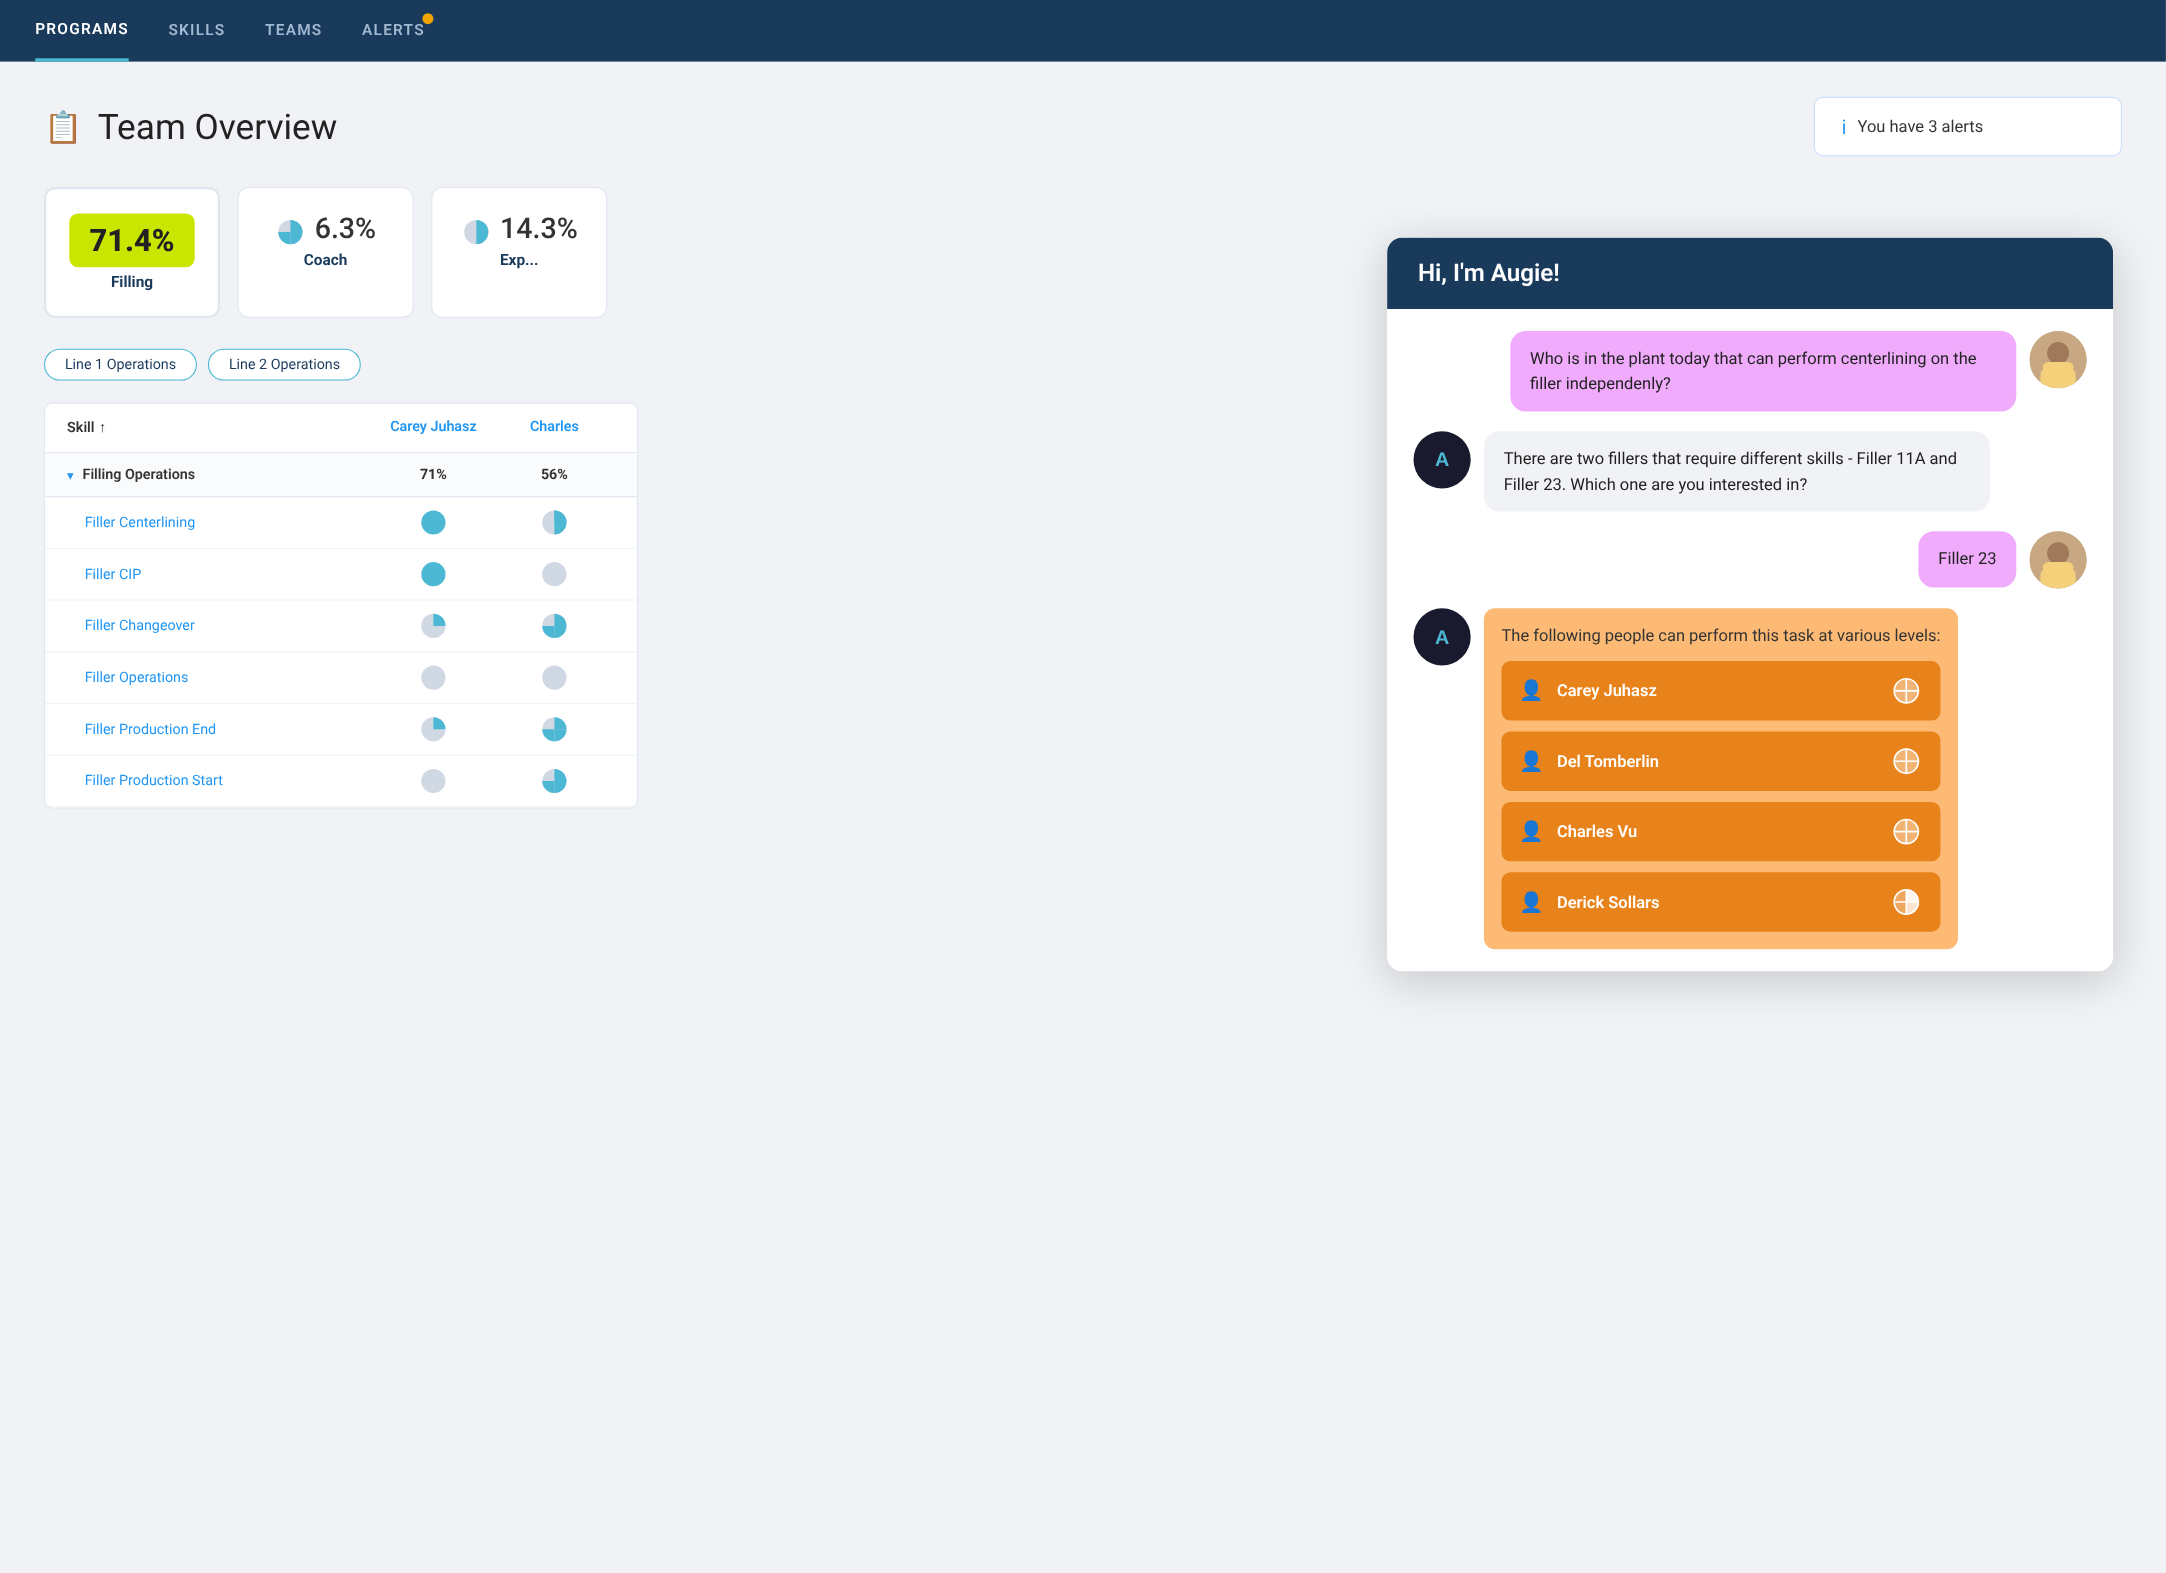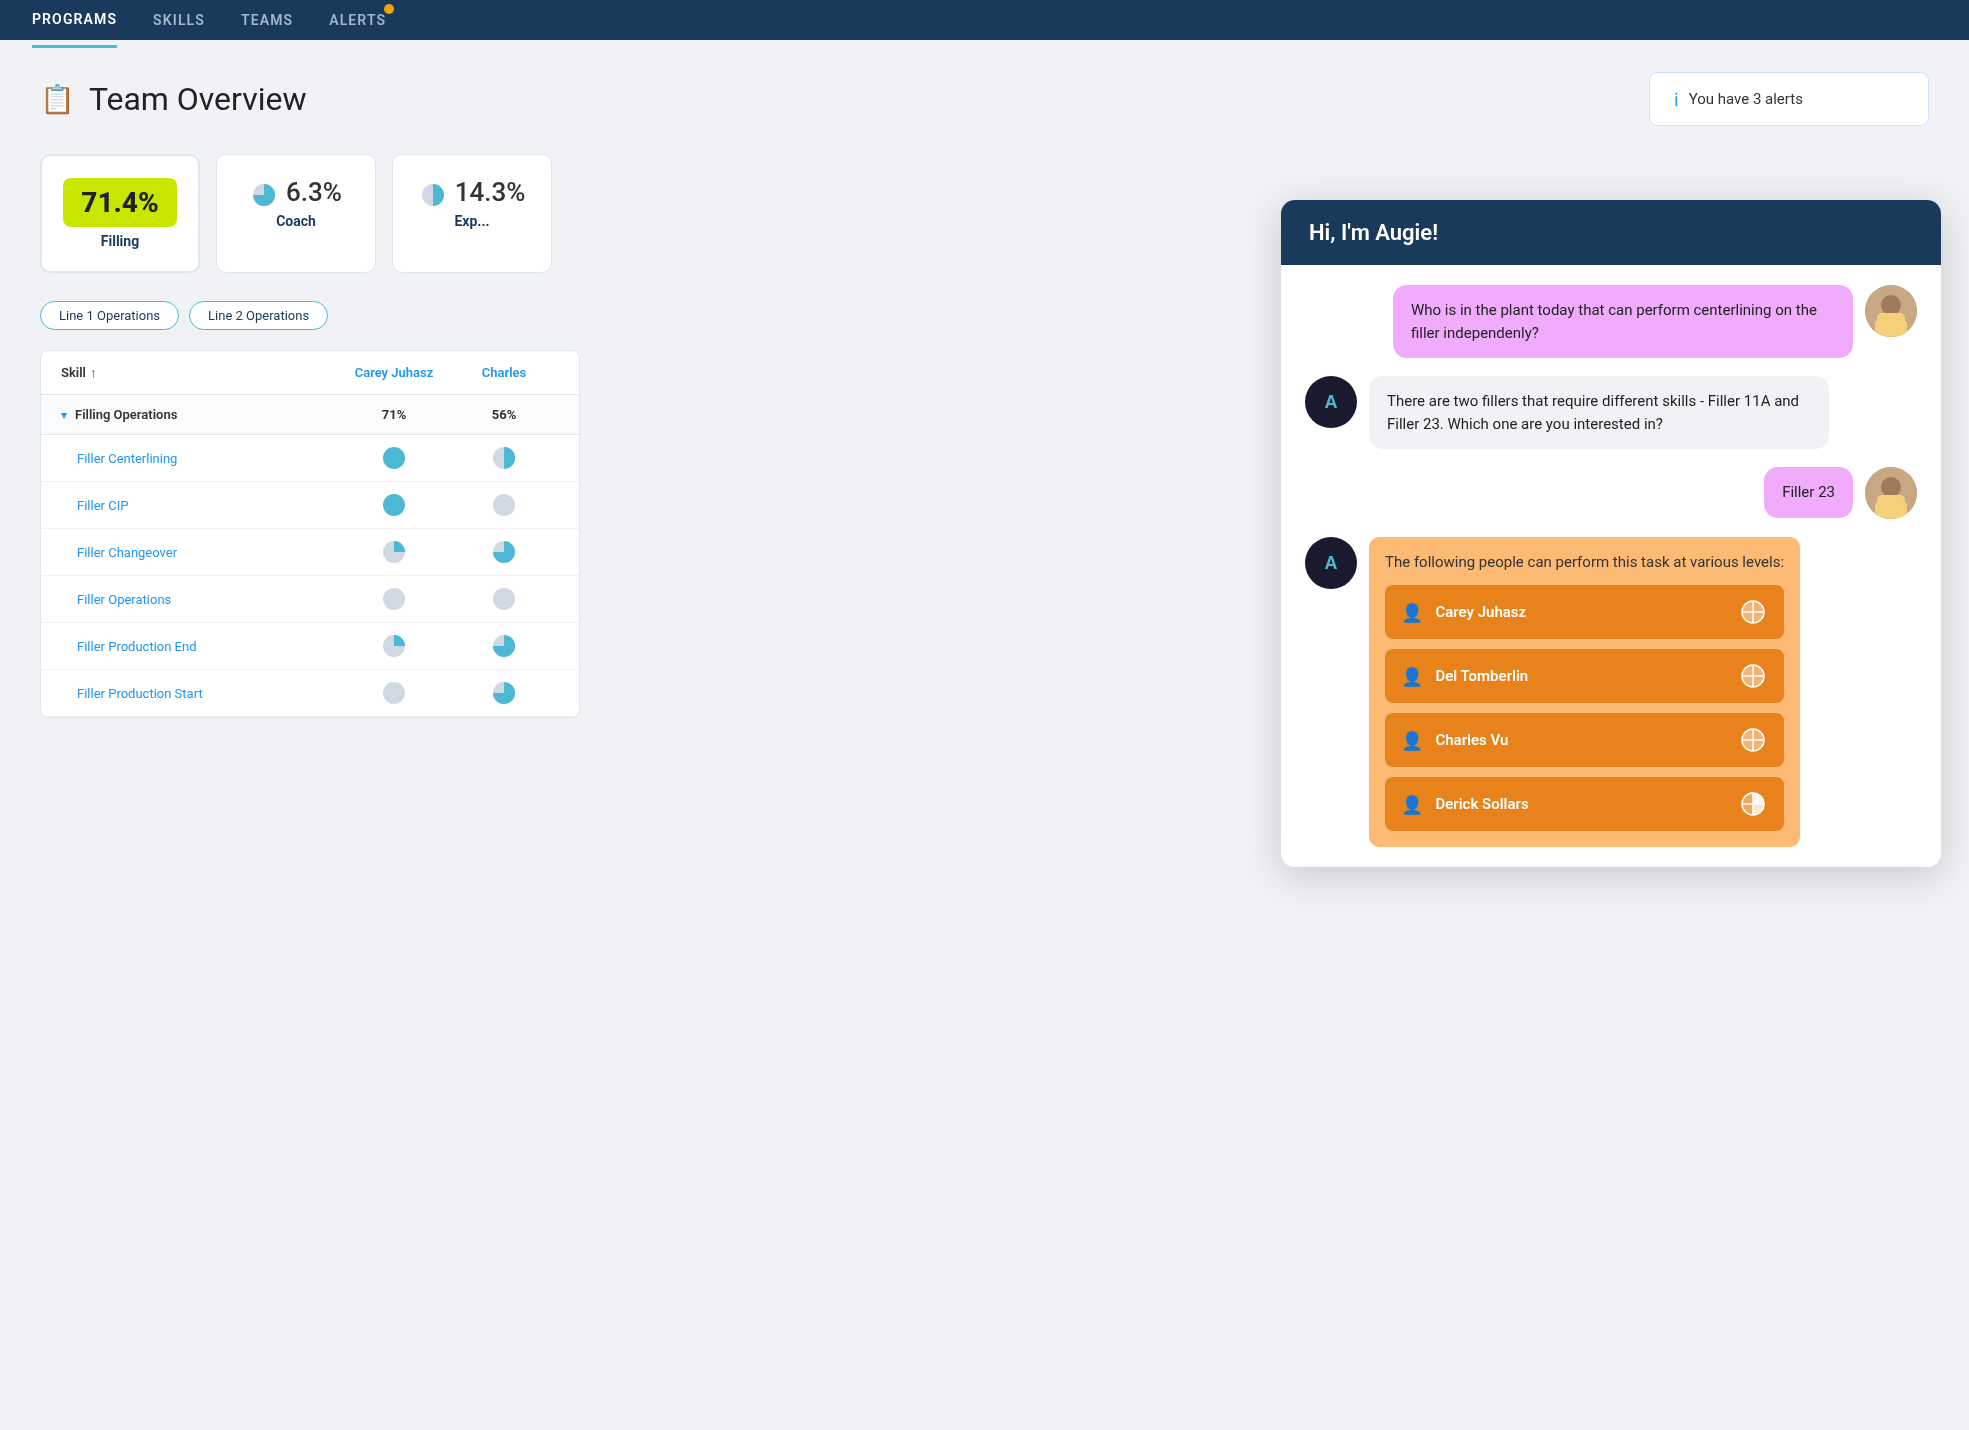--- a/index.html
+++ b/index.html
@@ -8,21 +8,21 @@
       background: #f0f2f5;
       min-height: 100vh;
     }
 
     
     .nav {
       background: #1a3a5c;
       display: flex;
       align-items: center;
       padding: 0 32px;
-      height: 40px;
+      height: 56px;
       gap: 36px;
     }
     .nav-item {
       color: #a0b8d0;
       font-size: 14px;
       font-weight: 600;
       letter-spacing: 0.08em;
       cursor: pointer;
       padding: 18px 0;
       text-transform: uppercase;
@@ -234,21 +234,21 @@
     
     .pie-svg {
       width: 26px;
       height: 26px;
     }
 
     
     .chat-overlay {
       position: absolute;
       top: 160px;
-      right: 28px;
+      right: 48px;
       width: 660px;
       background: #fff;
       border-radius: 14px;
       box-shadow: 0 8px 40px rgba(0,0,0,0.18);
       overflow: hidden;
       z-index: 100;
     }
     .chat-header {
       background: #1a3a5c;
       color: #fff;

